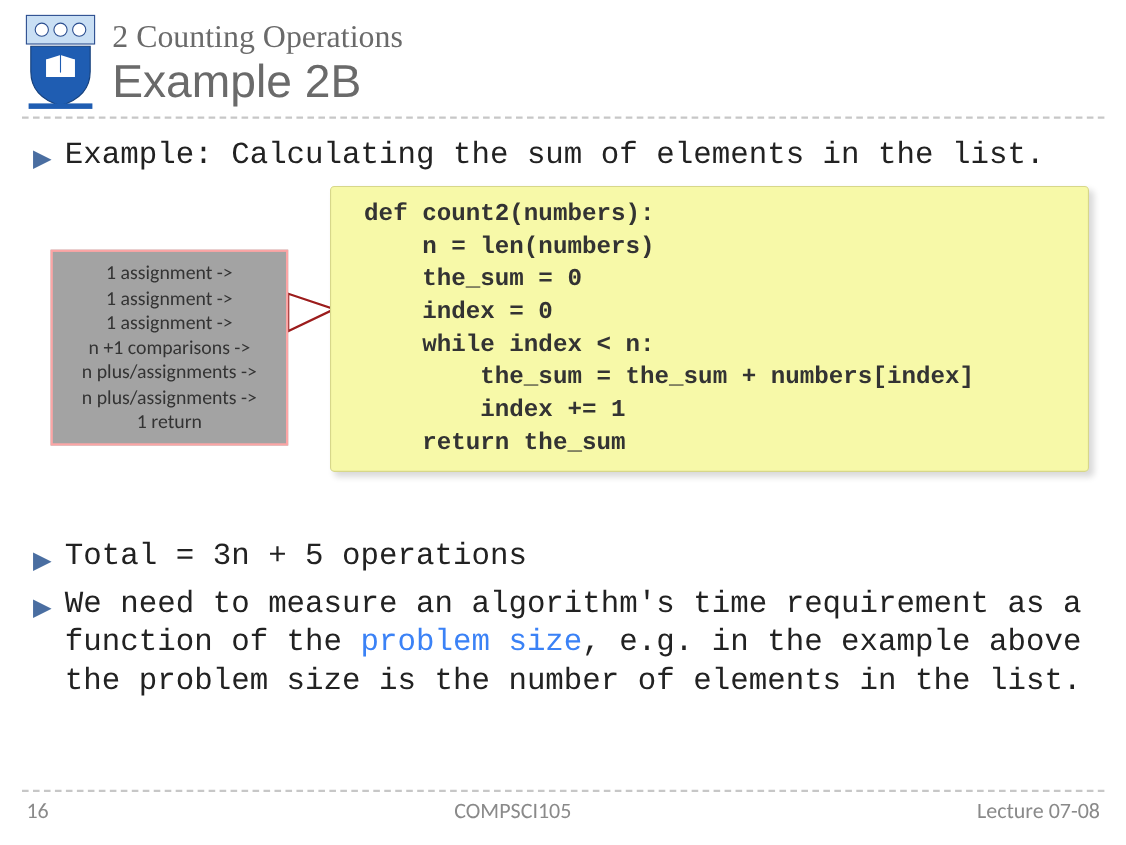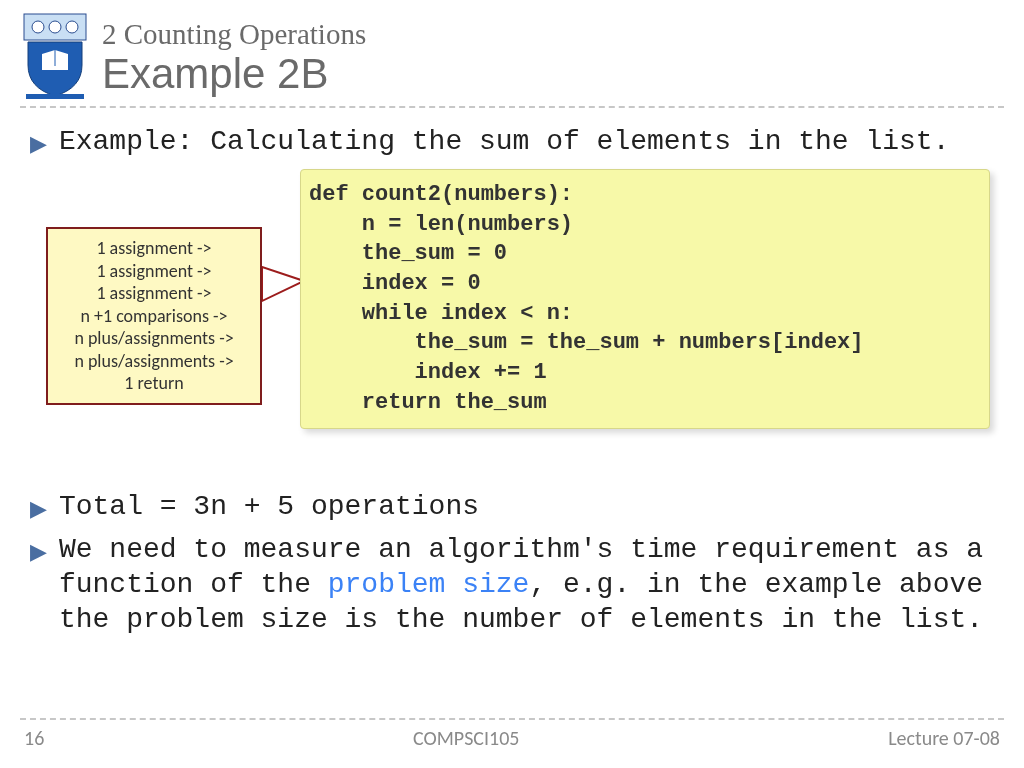--- a/index.html
+++ b/index.html
@@ -66,22 +66,22 @@
     position: relative;
     height: 290px;
     margin-top: 10px;
     margin-bottom: 30px;
   }
   .callout {
     position: absolute;
     left: 16px;
     top: 58px;
     width: 216px;
-    border: 2px solid #7f1d1d;
-    background: #fef9c3;
+    border: 2px solid #fca5a5;
+    background: #a3a3a3;
     padding: 8px 6px;
     text-align: center;
     font-size: 18px;
     color: #333;
     line-height: 1.25;
   }
   .callout-line { display: block; }
   .callout-pointer {
     position: absolute;
     left: 232px;
@@ -91,21 +91,21 @@
   }
   .codebox {
     position: absolute;
     left: 270px;
     top: 0;
     width: 690px;
     background: #f7f9a8;
     border: 1px solid #d7d78a;
     border-radius: 4px;
     box-shadow: 4px 4px 6px rgba(0,0,0,0.15);
-    padding: 10px 8px;
+    padding: 10px 30px;
     font-family: "Courier New", monospace;
     font-size: 22px;
     font-weight: bold;
     color: #333;
     line-height: 1.35;
     white-space: pre;
   }
   .highlight { color: #3b82f6; }
   .footer {
     position: absolute;

